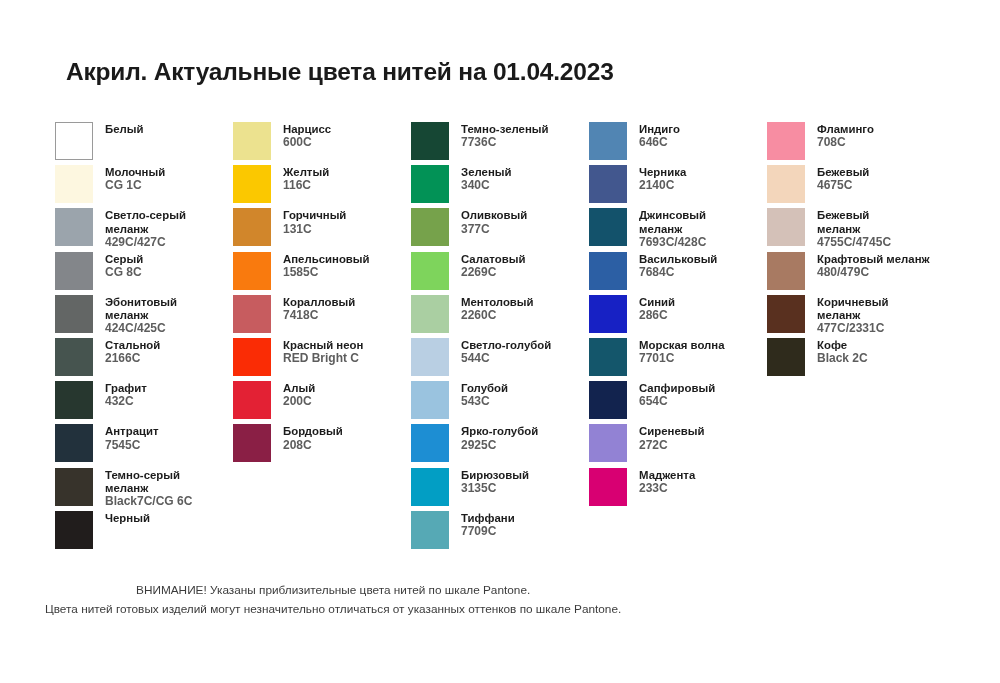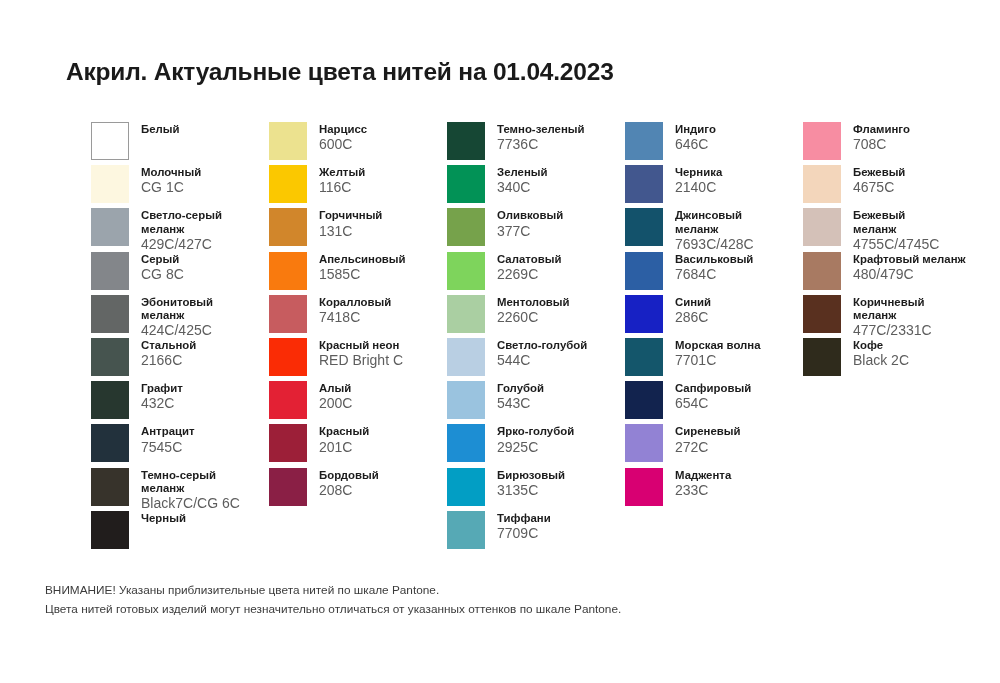--- a/index.html
+++ b/index.html
@@ -49,21 +49,20 @@
     display: flex;
     flex-direction: column;
   }
 
   .swatch-row {
     height: 43.2px;
     display: flex;
     flex-direction: row;
     align-items: flex-start;
     position: relative;
-    margin-left: 36px;
   }
 
   .swatch {
     width: 38px;
     height: 38px;
     flex: 0 0 38px;
     box-sizing: border-box;
   }
   .swatch.bordered {
     border: 1px solid #9a9a9a;
@@ -77,35 +76,35 @@
   }
 
   .name {
     font-size: 11.4px;
     font-weight: bold;
     color: #1c1c1c;
     display: block;
   }
 
   .code {
-    font-size: 14px;
-    font-weight: normal;
+    font-size: 12px;
+    font-weight: bold;
     color: #5d5d5d;
     display: block;
   }
 
   #footer {
     position: absolute;
     left: 45px;
     top: 581px;
     font-size: 11.8px;
     color: #3b3b3b;
     line-height: 1.62;
   }
-  #footer div { white-space: nowrap; }
+  #footer div { white-space: nowrap; text-align: center; }
 </style>
 </head>
 <body>
 
 <div id="page">
 
   <div id="title">Акрил. Актуальные цвета нитей на 01.04.2023</div>
 
   <div id="grid">
       <div class="column">
@@ -222,27 +221,20 @@
           <div class="labels">
             <span class="name">Красный неон</span>
             <span class="code">RED Bright C</span>
           </div>
         </div>
         <div class="swatch-row">
           <div class="swatch" style="background-color: rgb(227, 33, 52);"></div>
           <div class="labels">
             <span class="name">Алый</span>
             <span class="code">200C</span>
-          </div>
-        </div>
-        <div class="swatch-row">
-          <div class="swatch" style="background-color: rgb(156, 31, 56);"></div>
-          <div class="labels">
-            <span class="name">Красный</span>
-            <span class="code">201C</span>
           </div>
         </div>
         <div class="swatch-row">
           <div class="swatch" style="background-color: rgb(138, 31, 69);"></div>
           <div class="labels">
             <span class="name">Бордовый</span>
             <span class="code">208C</span>
           </div>
         </div>
       </div>

